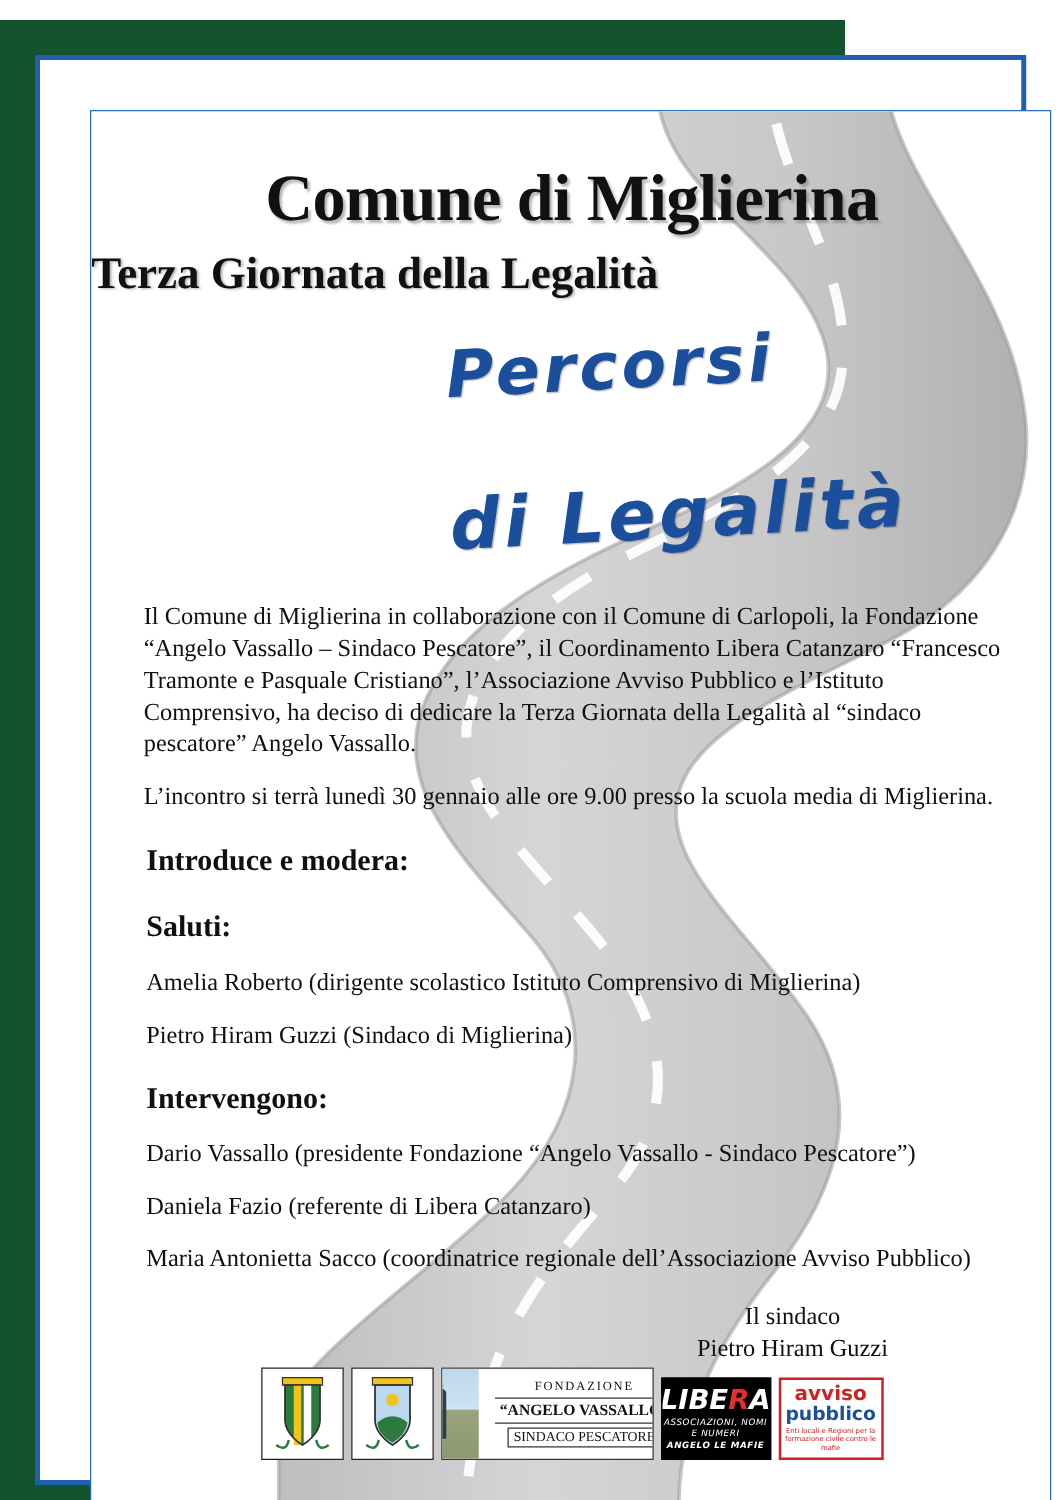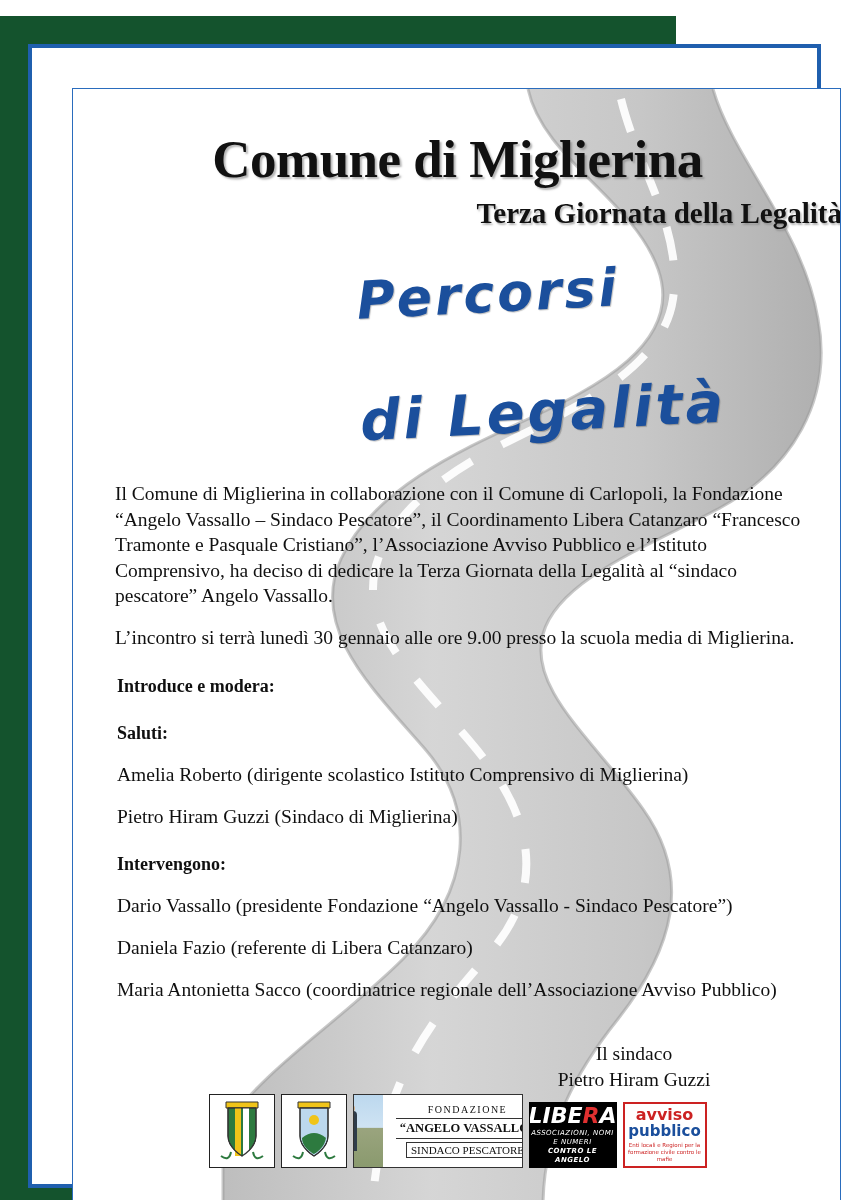--- a/index.html
+++ b/index.html
@@ -73,24 +73,24 @@
     font-weight: bold;
     font-size: 53px;
     letter-spacing: -0.5px;
     color: #111111;
     text-shadow: 2px 2px 2px rgba(120,120,120,0.55);
   }
   .title-sub {
     position: absolute;
     left: 0; top: 108px;
     width: 769px;
-    text-align: right;
-    font-family: "Liberation Serif", serif;
-    font-weight: bold;
-    font-size: 29px;
+    text-align: left;
+    font-family: "Liberation Serif", serif;
+    font-weight: bold;
+    font-size: 36px;
     color: #111111;
     text-shadow: 1.5px 1.5px 2px rgba(120,120,120,0.55);
   }
 
   .title-art-1 {
     position: absolute;
     left: 205px; top: 175px;
     width: 420px;
     text-align: center;
     font-family: "DejaVu Sans", sans-serif;
@@ -125,21 +125,21 @@
   .para {
     font-size: 19.5px;
     line-height: 25.5px;
     color: #101010;
     text-align: left;
     margin: 0 0 0 0;
   }
   .para + .para { margin-top: 16px; }
 
   .section-head {
-    font-size: 18px;
+    font-size: 24px;
     font-weight: bold;
     color: #101010;
     margin-top: 26px;
     margin-left: 2px;
   }
   .person {
     font-size: 19.5px;
     color: #101010;
     margin-top: 20px;
     margin-left: 2px;
@@ -413,21 +413,21 @@
               <div class="t-fond">FONDAZIONE</div>
               <div class="t-name">“ANGELO VASSALLO”</div>
               <div class="t-role">SINDACO PESCATORE</div>
             </div>
           </div>
 
           <div class="logo logo-libera">
             <div class="lib-word"><span>LIBE</span><span class="r">R</span><span>A</span></div>
             <div class="lib-sub">
               <span>ASSOCIAZIONI, NOMI E NUMERI</span><br>
-              <b>CONTRO LE ANGELO</b>
+              <b>ANGELO LE MAFIE</b>
             </div>
           </div>
 
           <div class="logo logo-avviso">
             <div class="av1">avviso</div>
             <div class="av2">pubblico</div>
             <div class="av3">Enti locali e Regioni per la formazione civile contro le mafie</div>
           </div>
 
         </div>

